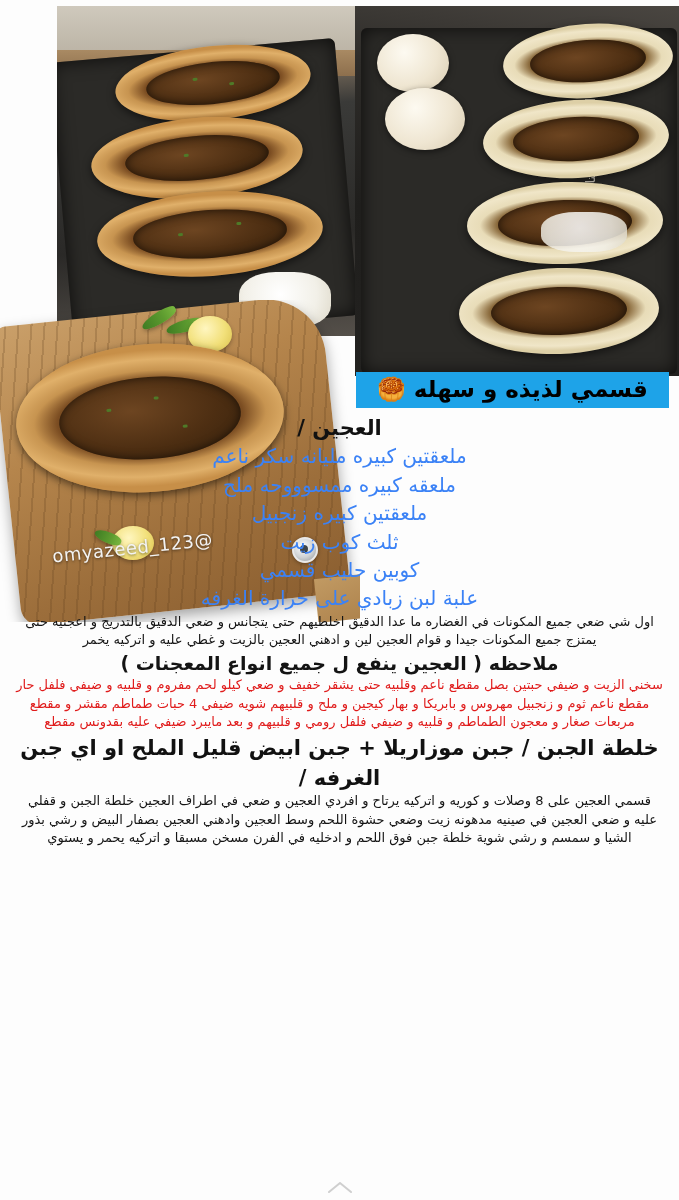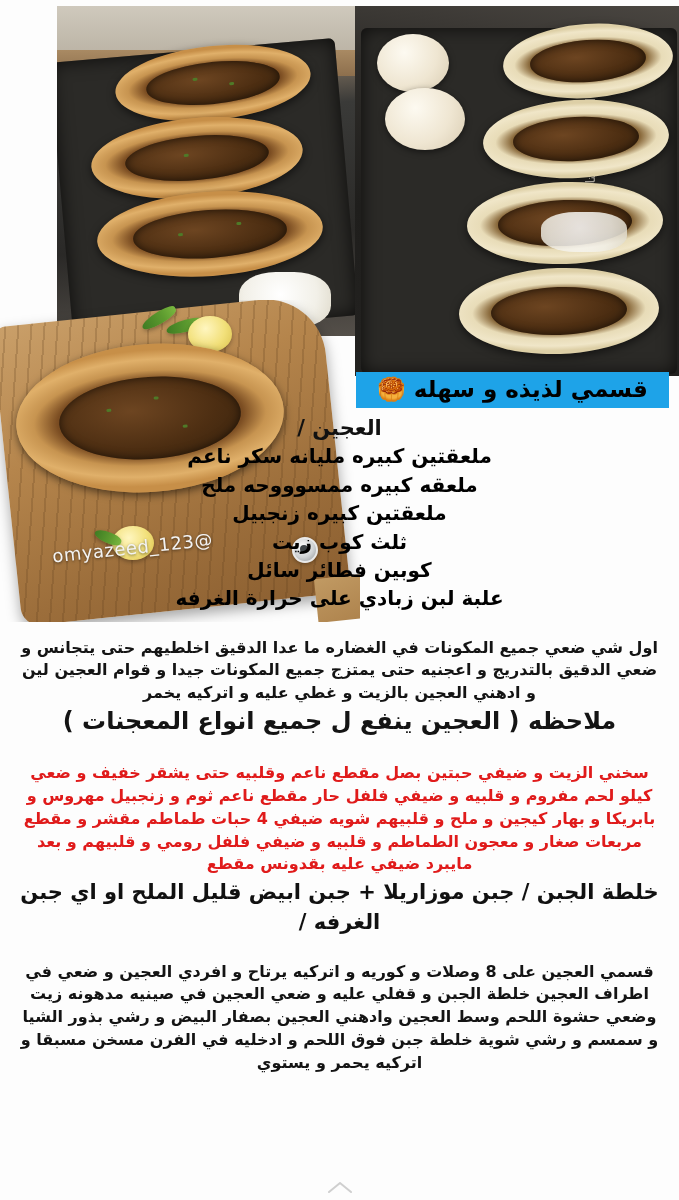--- a/index.html
+++ b/index.html
@@ -213,40 +213,39 @@
   }
   .sec-head {
     font-size: 21px;
     font-weight: bold;
     color: #111111;
     line-height: 1.35;
     margin-top: 2px;
   }
   .line {
     font-size: 20px;
-    font-weight: bold;
-    color: #000000;
+    font-weight: normal;
+    color: #3b82f6;
     line-height: 1.42;
   }
   .block-black { color: #141414; }
   .block-red { color: #e01b1b; }
   .block-red .sec-head { color: #e01b1b; }
   .block-blue { color: #1549d6; }
   .note {
-    font-size: 24px;
+    font-size: 19px;
     font-weight: bold;
     color: #141414;
     line-height: 1.4;
   }
   .para {
-    font-size: 16px;
-    font-weight: bold;
+    font-size: 13px;
+    font-weight: normal;
     line-height: 1.42;
     padding: 0 6px;
-    margin-top: 24px;
   }
 
   
   .home-indicator {
     position: absolute;
     left: 50%;
     transform: translateX(-50%);
     bottom: 6px;
     width: 26px;
     height: 14px;
@@ -333,21 +332,21 @@
   <div class="recipe">
 
     <div class="title-bar">قسمي لذيذه و سهله 🥮</div>
 
     <div class="block-black">
       <div class="sec-head">العجين /</div>
       <div class="line">ملعقتين كبيره ملیانه سكر ناعم</div>
       <div class="line">ملعقه كبيره ممسوووحه ملح</div>
       <div class="line">ملعقتين كبيره زنجبيل</div>
       <div class="line">ثلث كوب زيت</div>
-      <div class="line">كوبين فطائر سائل</div>
+      <div class="line">كوبين حليب قسمي</div>
       <div class="line">علبة لبن زبادي على حرارة الغرفه</div>
       <div class="para">اول شي ضعي جميع المكونات في الغضاره ما عدا الدقيق اخلطيهم حتى يتجانس و ضعي الدقيق بالتدريج و اعجنيه حتى يمتزج جميع المكونات جيدا و قوام العجين لين و ادهني العجين بالزيت و غطي عليه و اتركيه يخمر</div>
       <div class="note">ملاحظه ( العجين ينفع ل جميع انواع المعجنات )</div>
     </div>
 
     <div class="block-red">
       <div class="para">سخني الزيت و ضيفي حبتين بصل مقطع ناعم  وقلبيه حتى يشقر خفيف و ضعي كيلو لحم مفروم و قلبيه و ضيفي فلفل حار مقطع ناعم ثوم و زنجبيل مهروس و بابريكا و بهار كيجين و ملح و قلبيهم شويه ضيفي 4 حبات طماطم مقشر و مقطع مربعات صغار و معجون الطماطم و قلبيه و ضيفي فلفل رومي و قلبيهم و بعد مايبرد ضيفي عليه بقدونس مقطع</div>
     </div>
 
     <div class="block-blue">

